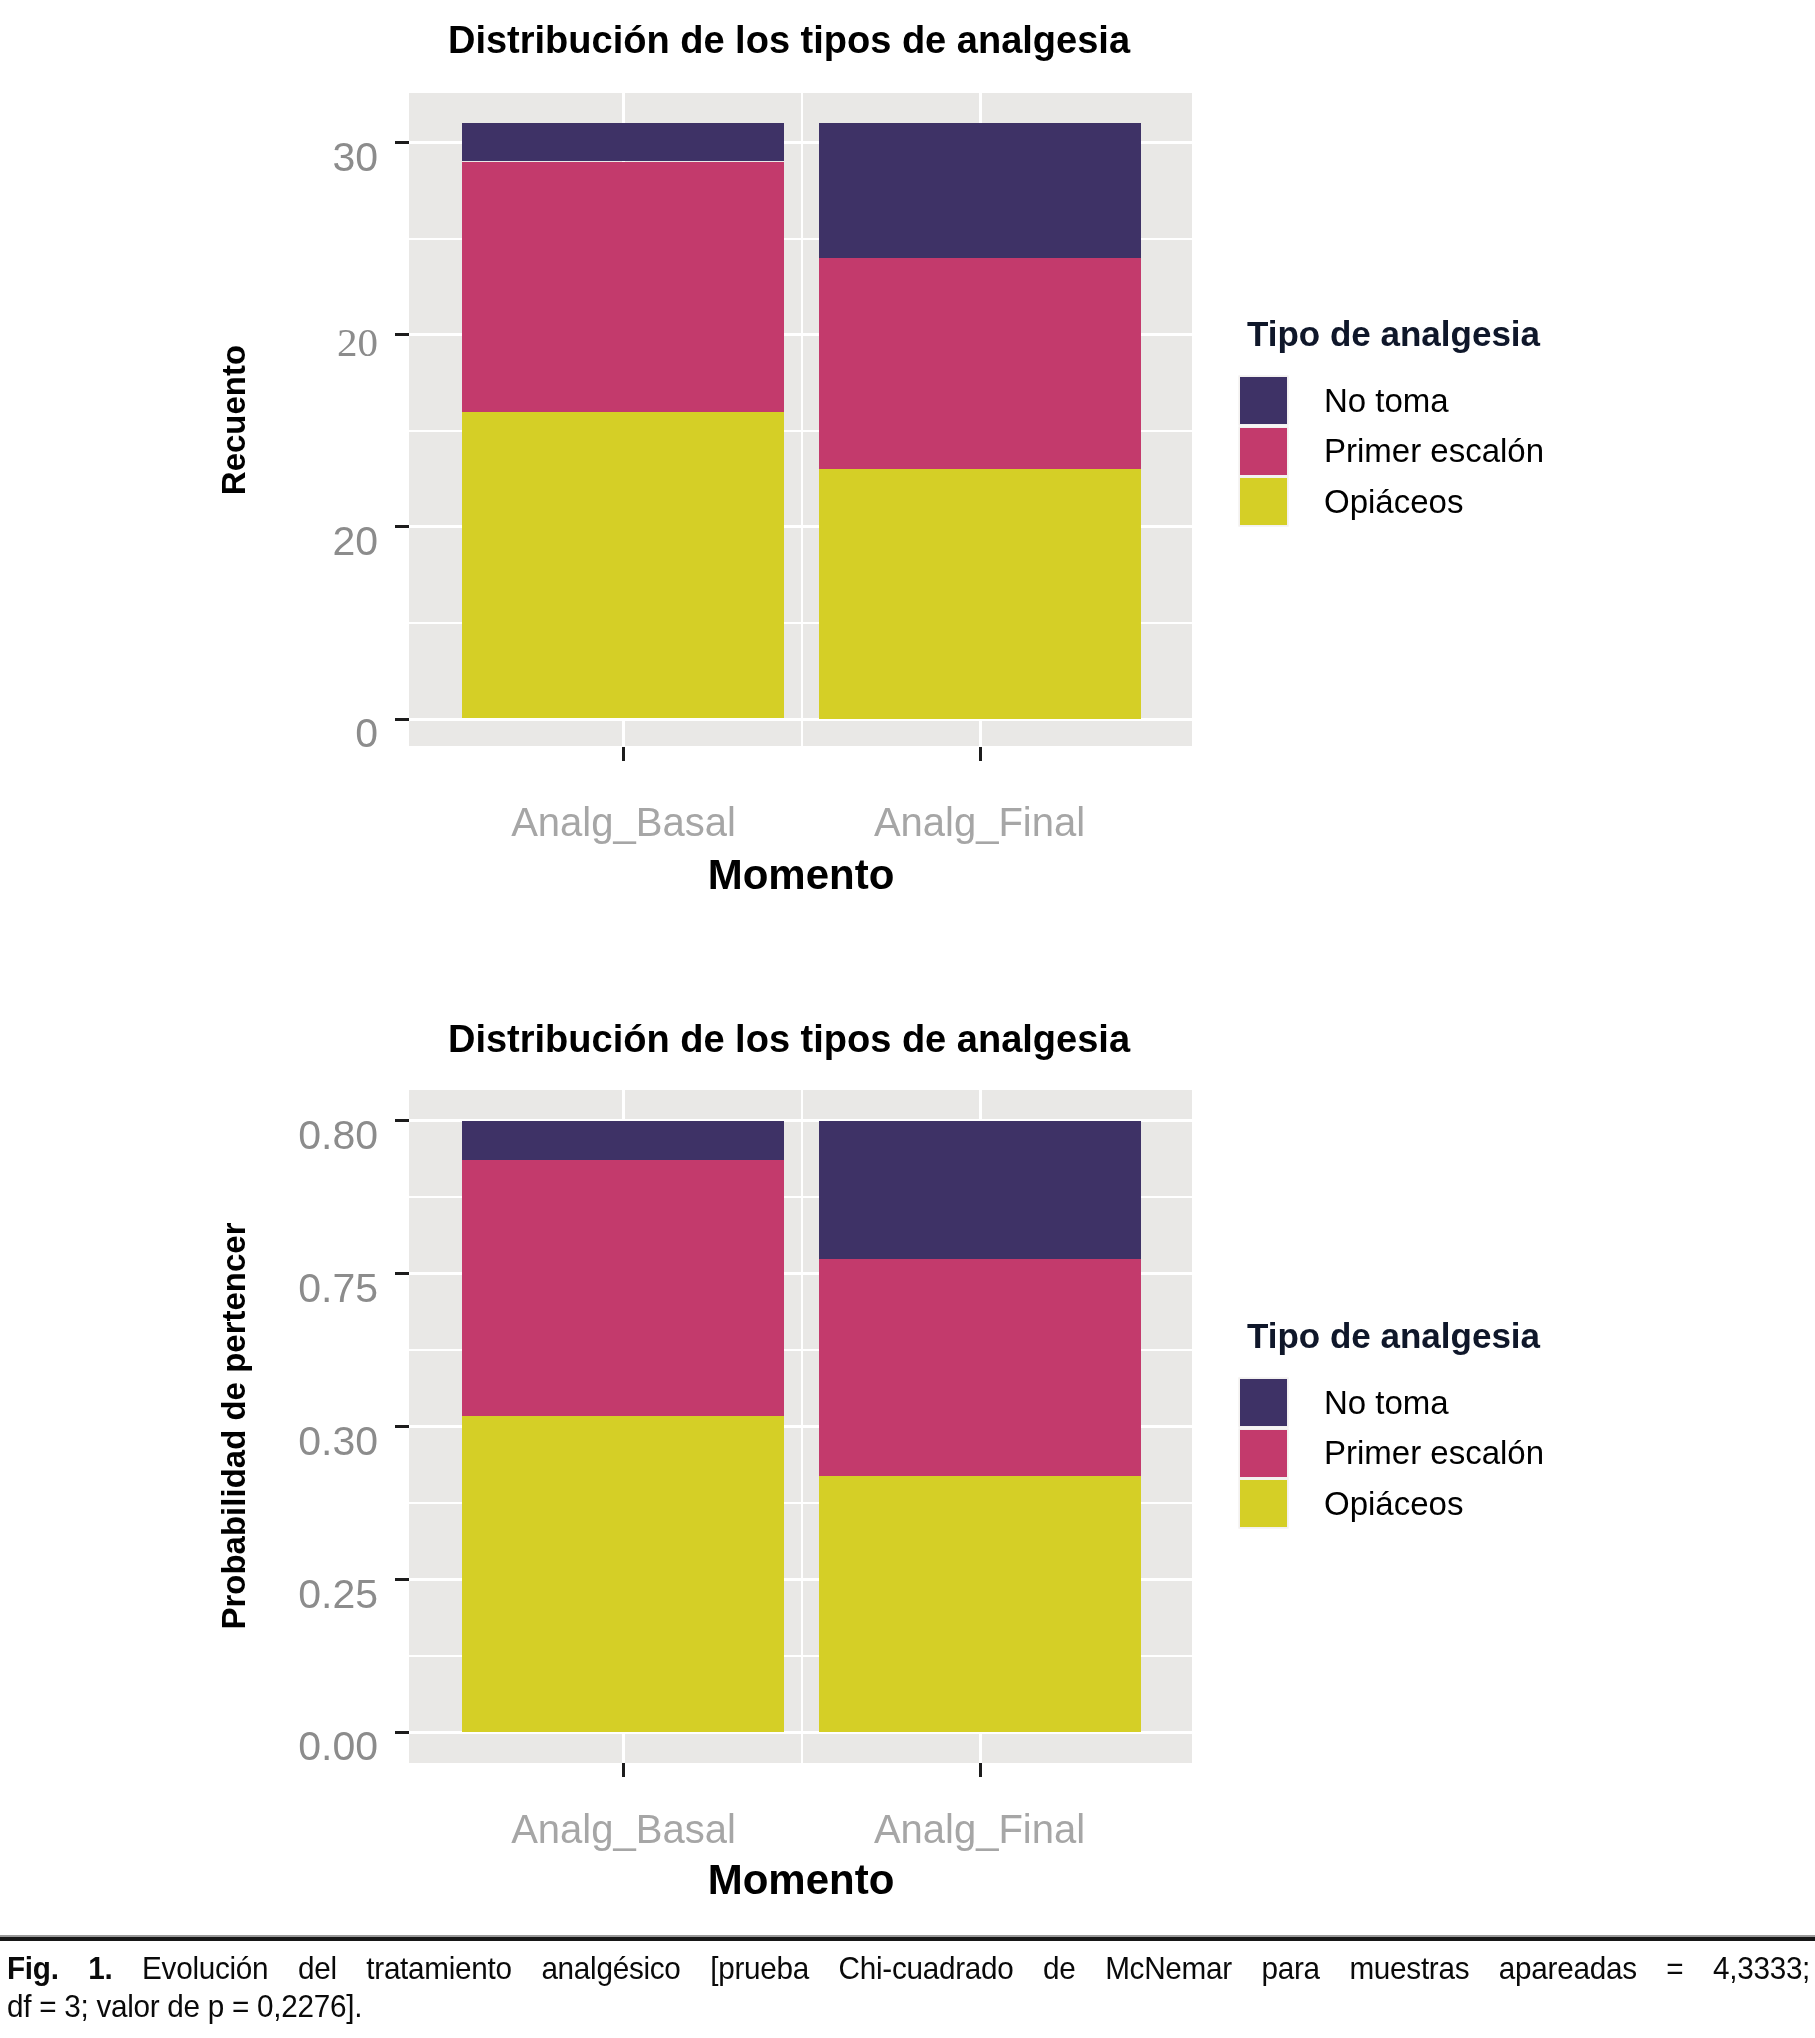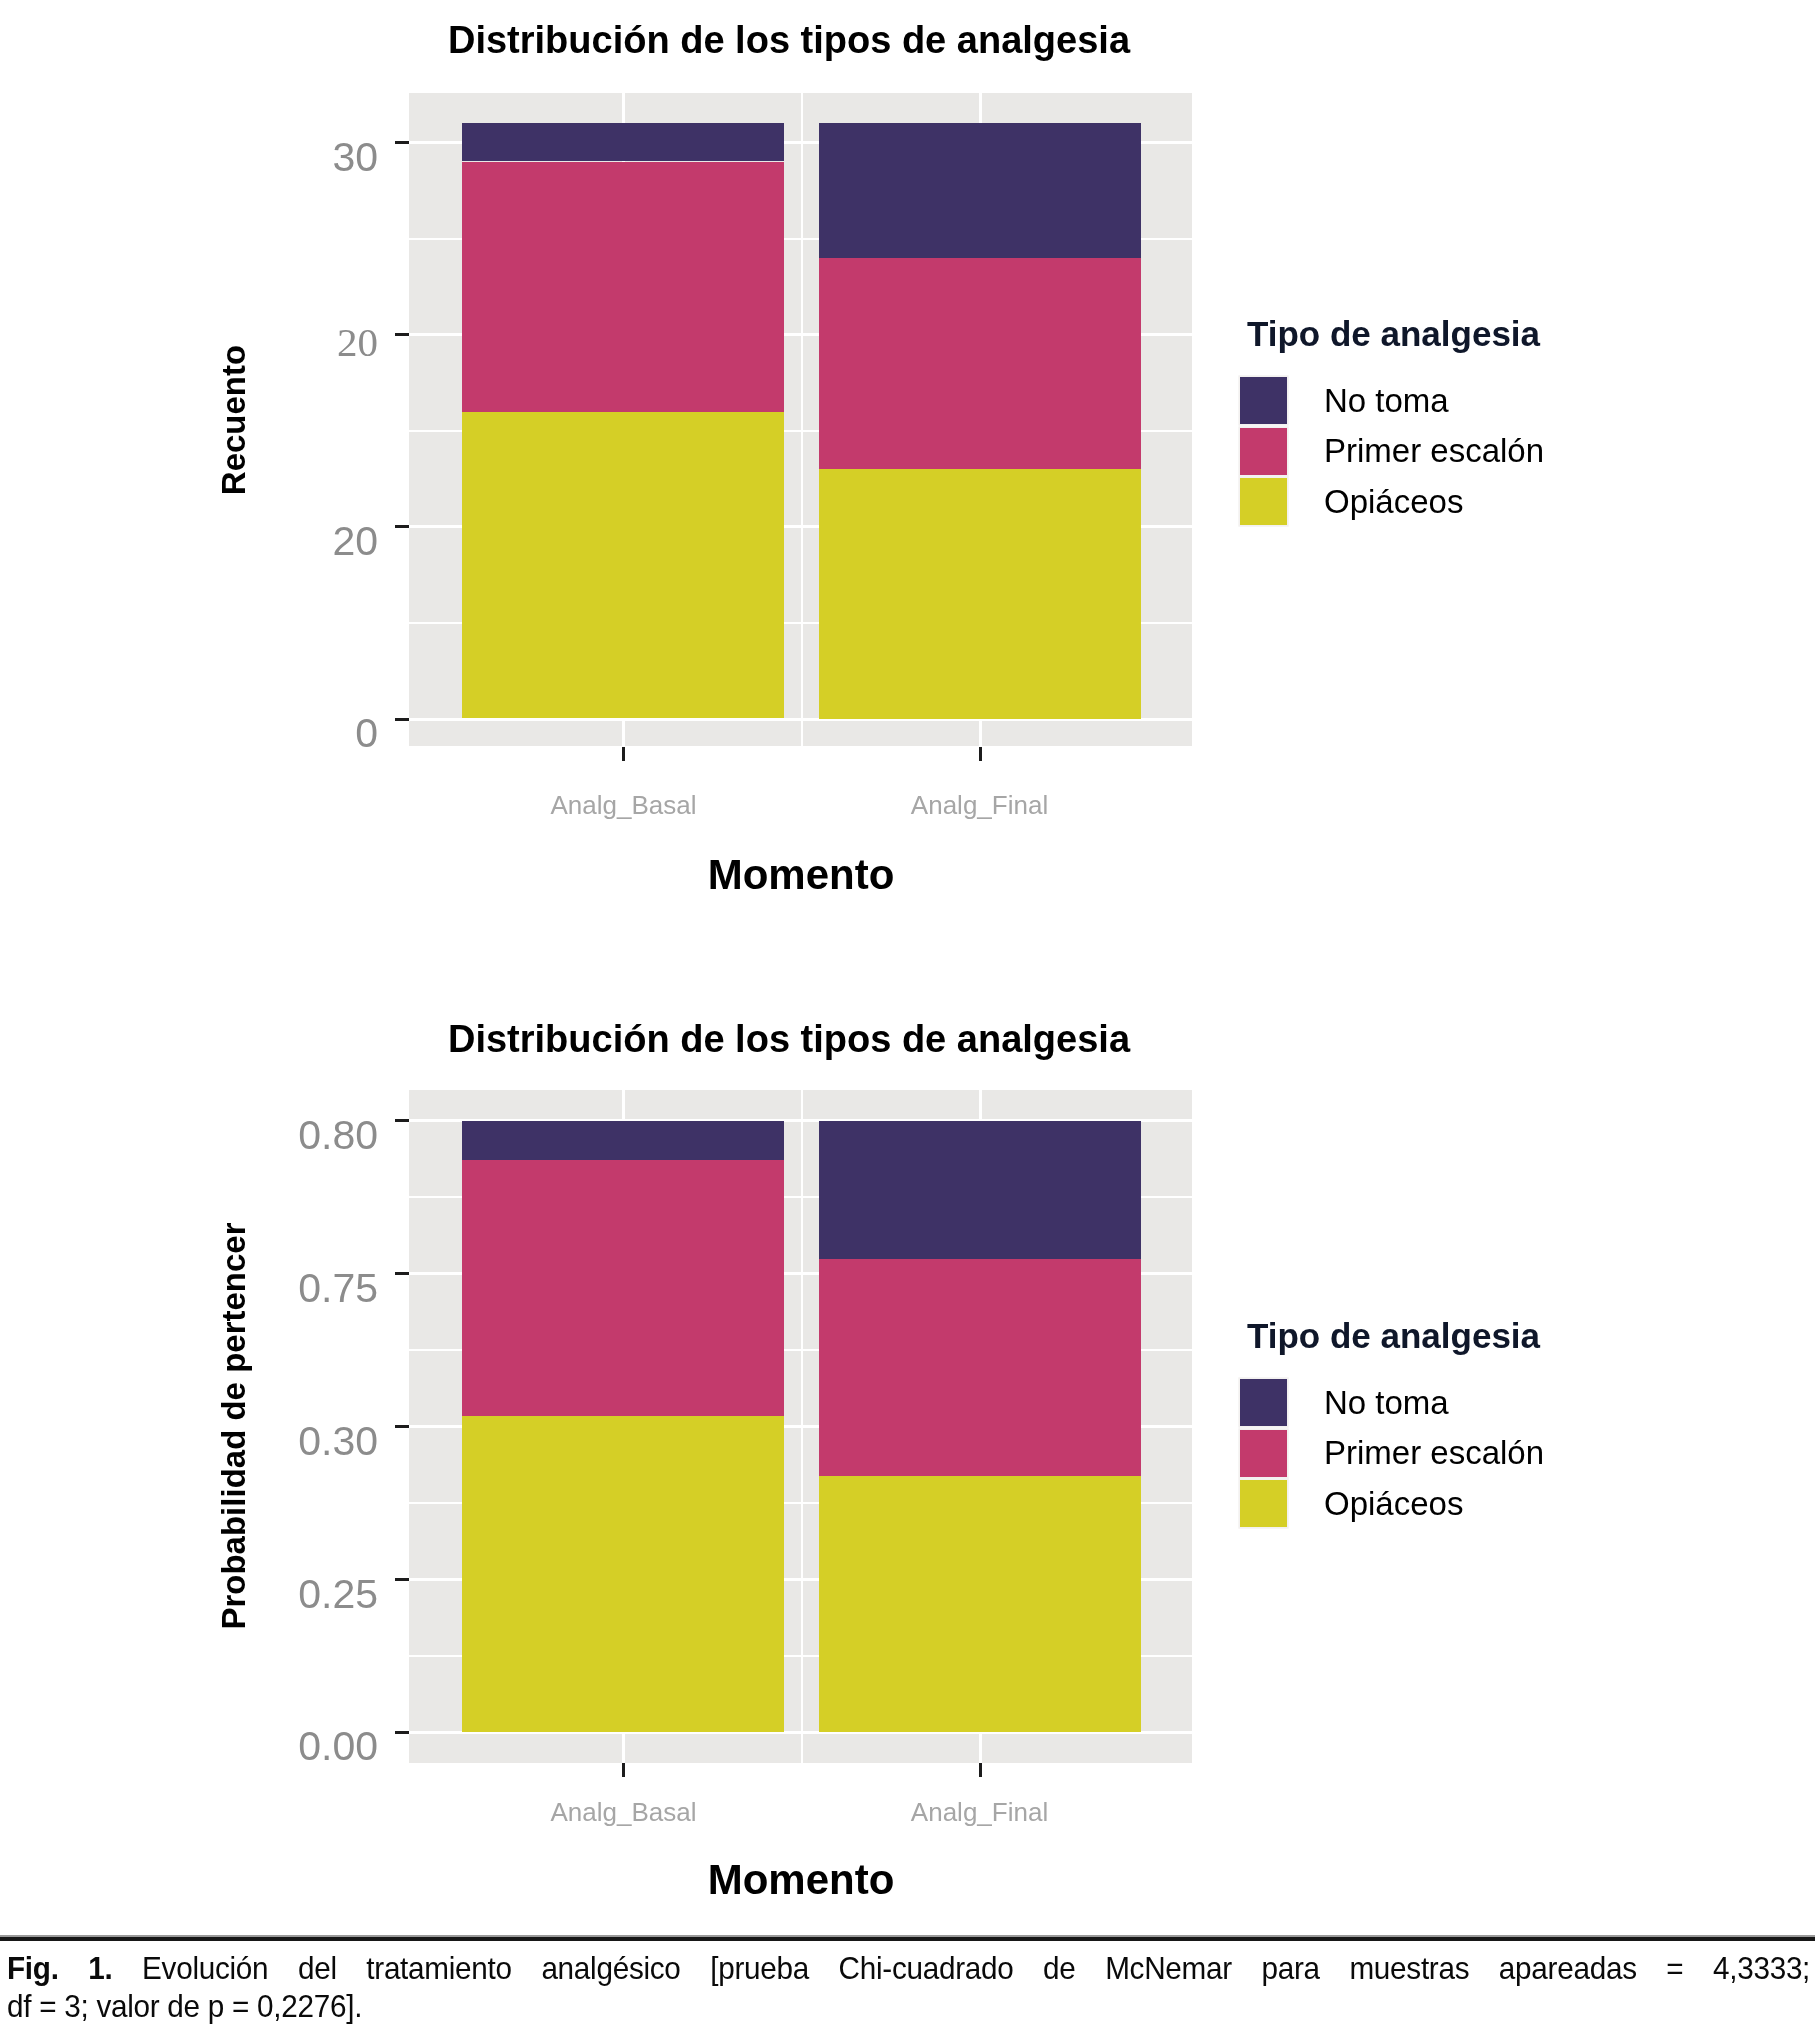--- a/index.html
+++ b/index.html
@@ -22,21 +22,21 @@
   }
   .gridline{position:absolute;background:#ffffff;}
   .bar-seg{position:absolute;}
   .tickmark{position:absolute;background:#1c1c1c;}
   .ytick-label{
     position:absolute;width:140px;text-align:right;
     font-size:41px;color:#8c8c8c;height:35px;line-height:35px;
   }
   .xtick-label{
     position:absolute;width:279px;text-align:center;
-    font-size:26px;color:#a6a6a6;height:35px;line-height:35px;transform:translateX(-140px);
+    font-size:40px;color:#a6a6a6;height:35px;line-height:35px;transform:translateX(-140px);margin-top:17px;
   }
   .legend{position:absolute;}
   .legend-title{font-size:35px;font-weight:bold;color:#0f172a;margin:0 0 23px 7px;white-space:nowrap;}
   .legend-row{display:flex;align-items:center;margin-bottom:3.5px;}
   .legend-key{width:47px;height:47px;flex:0 0 47px;box-shadow:0 0 0 1.7px #f3f1f0;}
   .legend-label{font-size:33px;color:#000;margin-left:37px;white-space:nowrap;}
   .caption-rule{
     position:absolute;left:0;top:1935px;width:1816px;height:6.1px;
     background:linear-gradient(to bottom,#9a9a9a 0 1.7px,#171717 1.7px 6.1px);
   }

